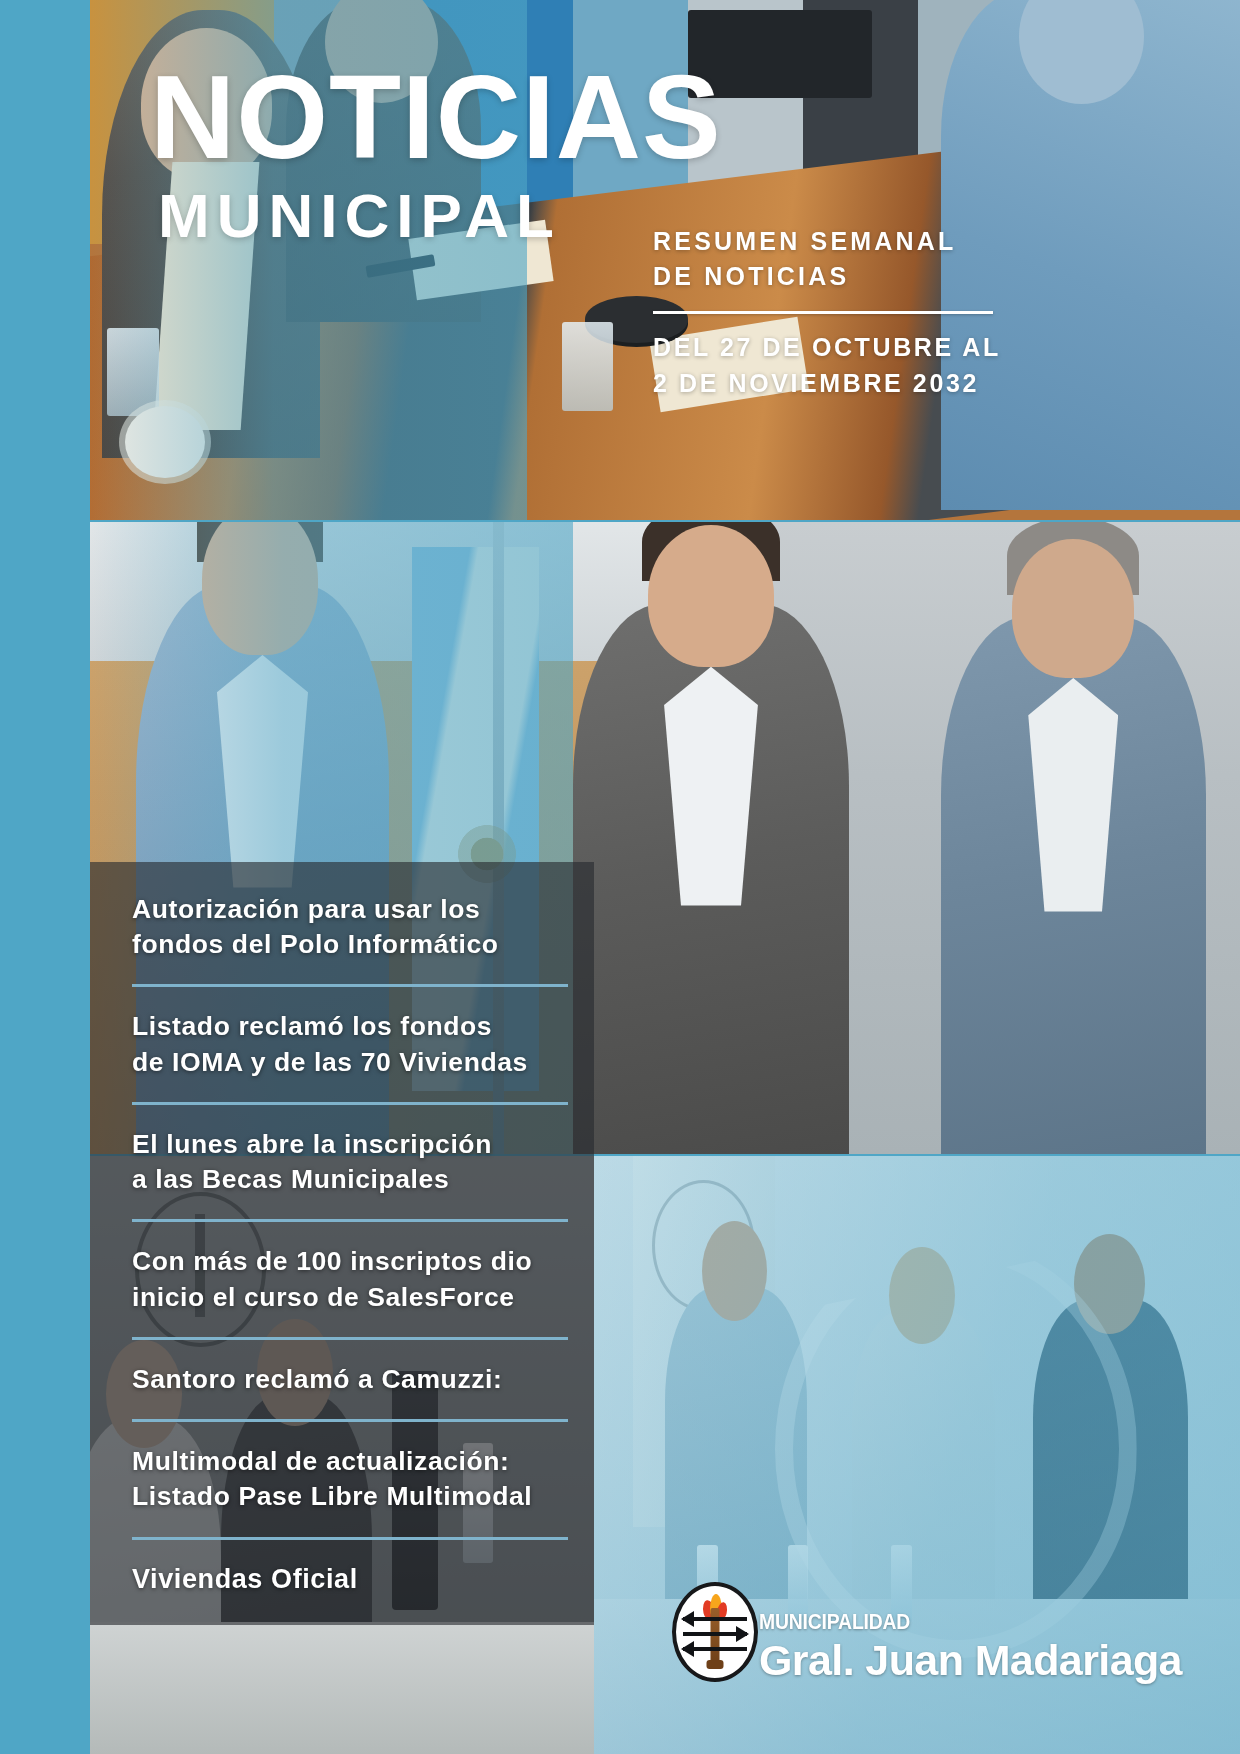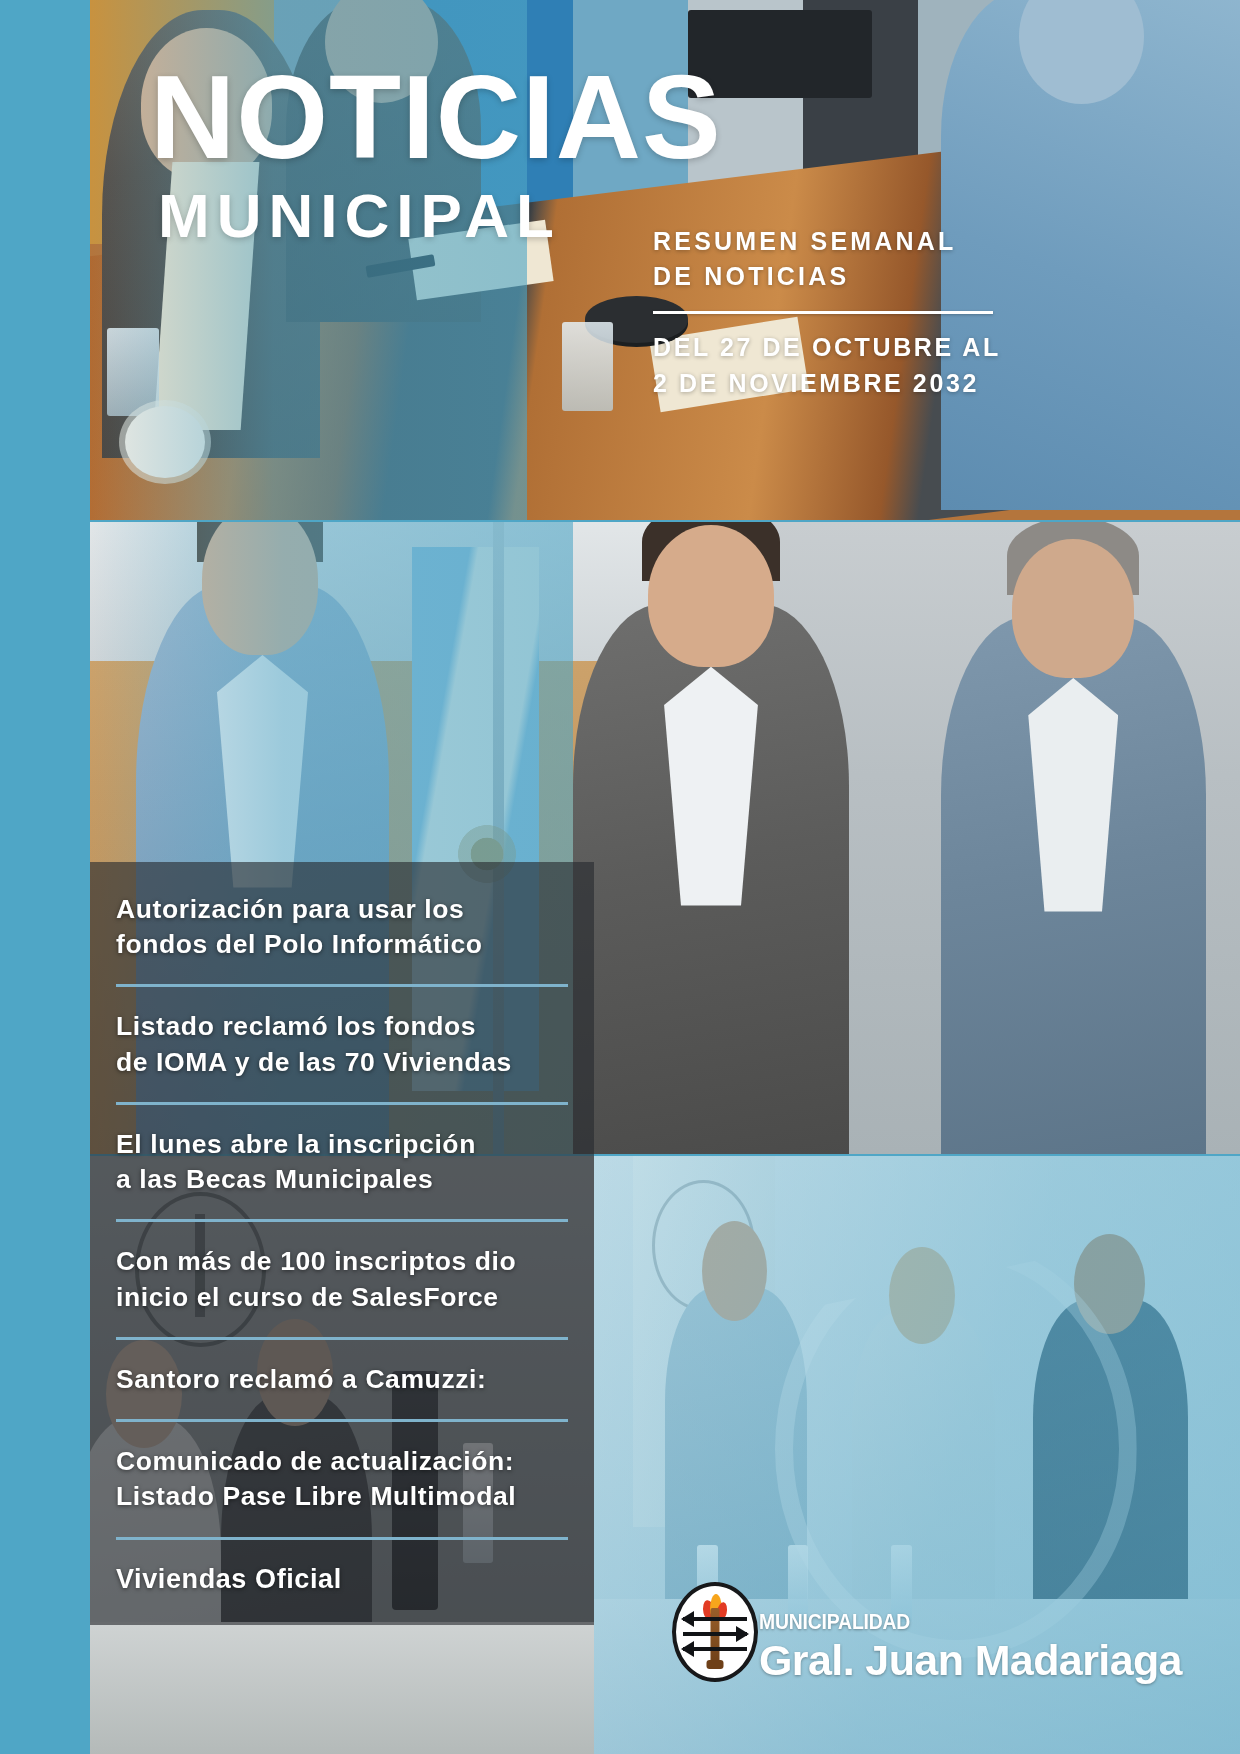--- a/index.html
+++ b/index.html
@@ -265,21 +265,21 @@
   }
   #kicker .fecha{
     font-size:25px; font-weight:700; letter-spacing:2.6px; line-height:1.42;
     text-shadow:0 1px 4px rgba(0,0,0,.3);
   }
 
   
   #headlines{
     position:absolute; left:90px; top:862px; width:504px;
     background:rgba(38,42,46,.62);
-    padding:30px 0 28px 0;
+    padding:30px 0 28px 16px;
   }
   .hl-item{ padding:0 26px; }
   .hl-text{
     color:#ffffff; font-size:26.5px; line-height:1.33; font-weight:700;
     letter-spacing:.6px;
     text-shadow:0 1px 4px rgba(0,0,0,.55);
   }
   .hl-rule{
     height:3px; background:#7fb3cc; margin:22px 26px 22px 26px;
   }
@@ -457,21 +457,21 @@
       <div class="hl-text">inicio el curso de SalesForce</div>
     </div>
     <div class="hl-rule"></div>
 
     <div class="hl-item">
       <div class="hl-text">Santoro reclamó a Camuzzi:</div>
     </div>
     <div class="hl-rule"></div>
 
     <div class="hl-item">
-      <div class="hl-text">Comunicado de actualización:</div>
+      <div class="hl-text">Multimodal de actualización:</div>
       <div class="hl-text">Listado Pase Libre Multimodal</div>
     </div>
     <div class="hl-rule"></div>
 
     <div class="hl-item hl-last">
       <div class="hl-text">Viviendas Oficial</div>
     </div>
 
   </div>
 

